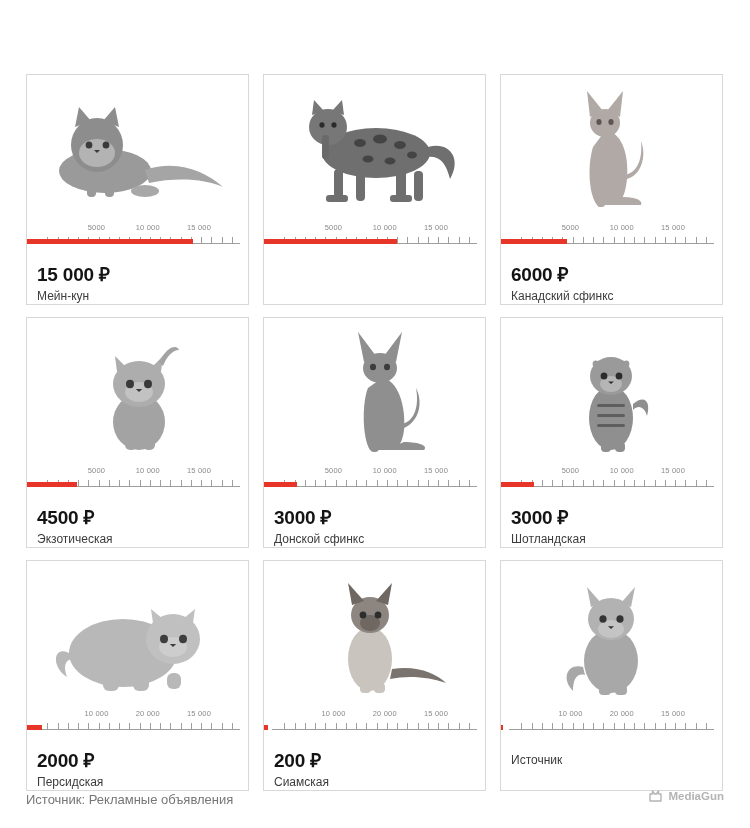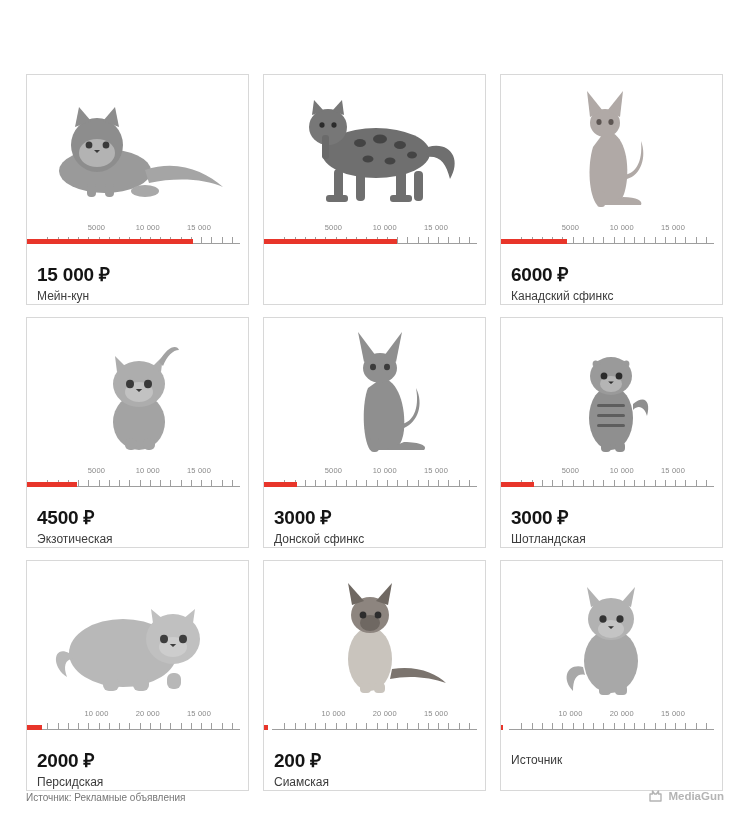--- a/index.html
+++ b/index.html
@@ -121,21 +121,21 @@
   .breed {
     font-size: 12px;
     color: #3c3c3c;
     margin-top: 3px;
   }
 
   .footer-source {
     position: absolute;
     left: 26px;
     top: 792px;
-    font-size: 10px;
+    font-size: 13px;
     color: #767676;
   }
   .logo {
     position: absolute;
     right: 26px;
     top: 789px;
     display: flex;
     align-items: center;
     gap: 5px;
     color: #b4b4b4;

